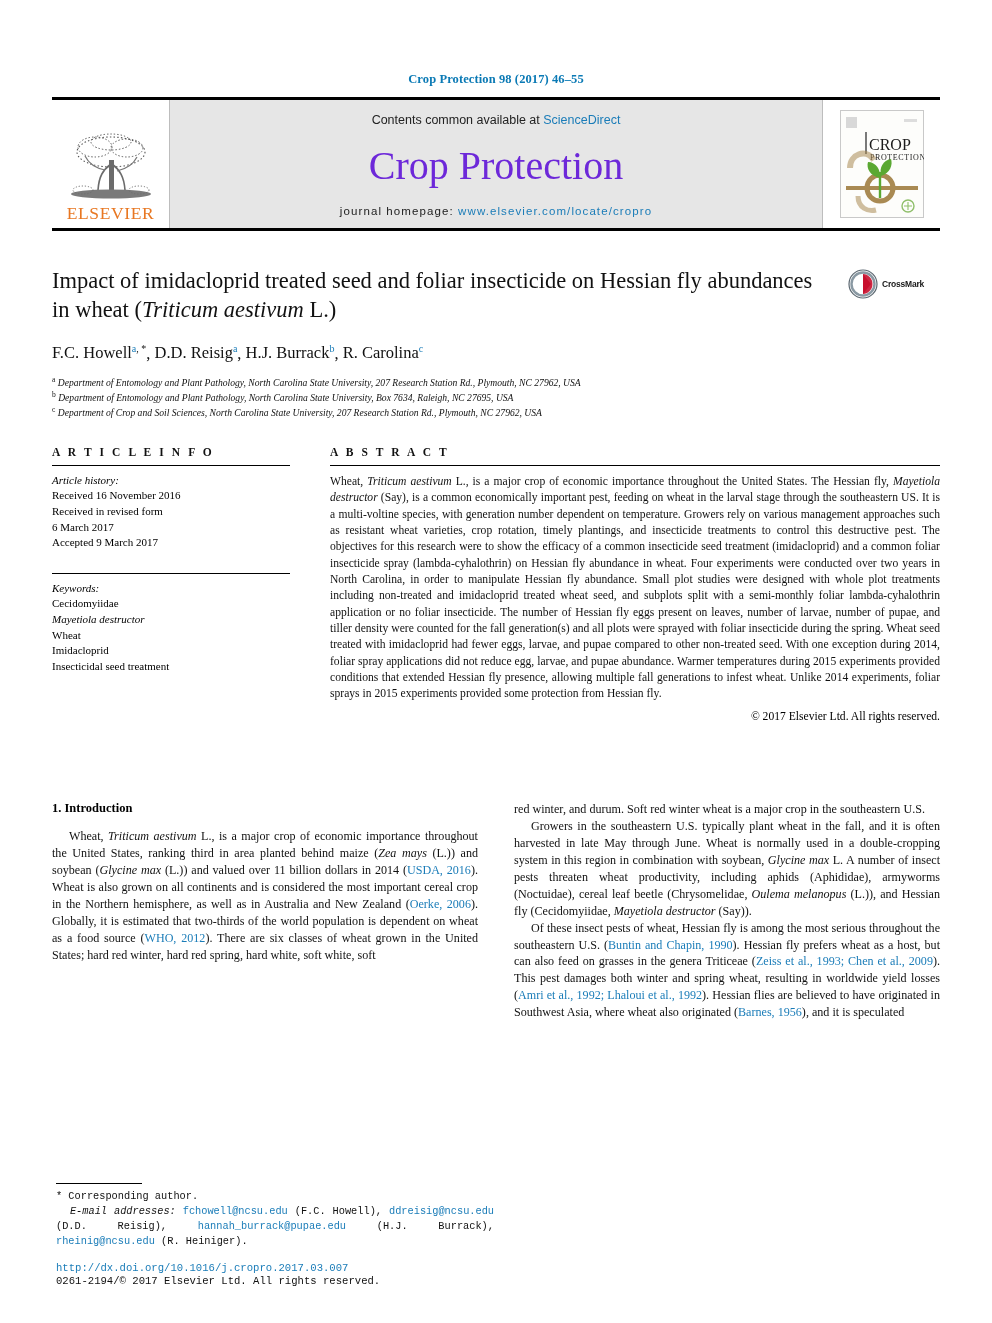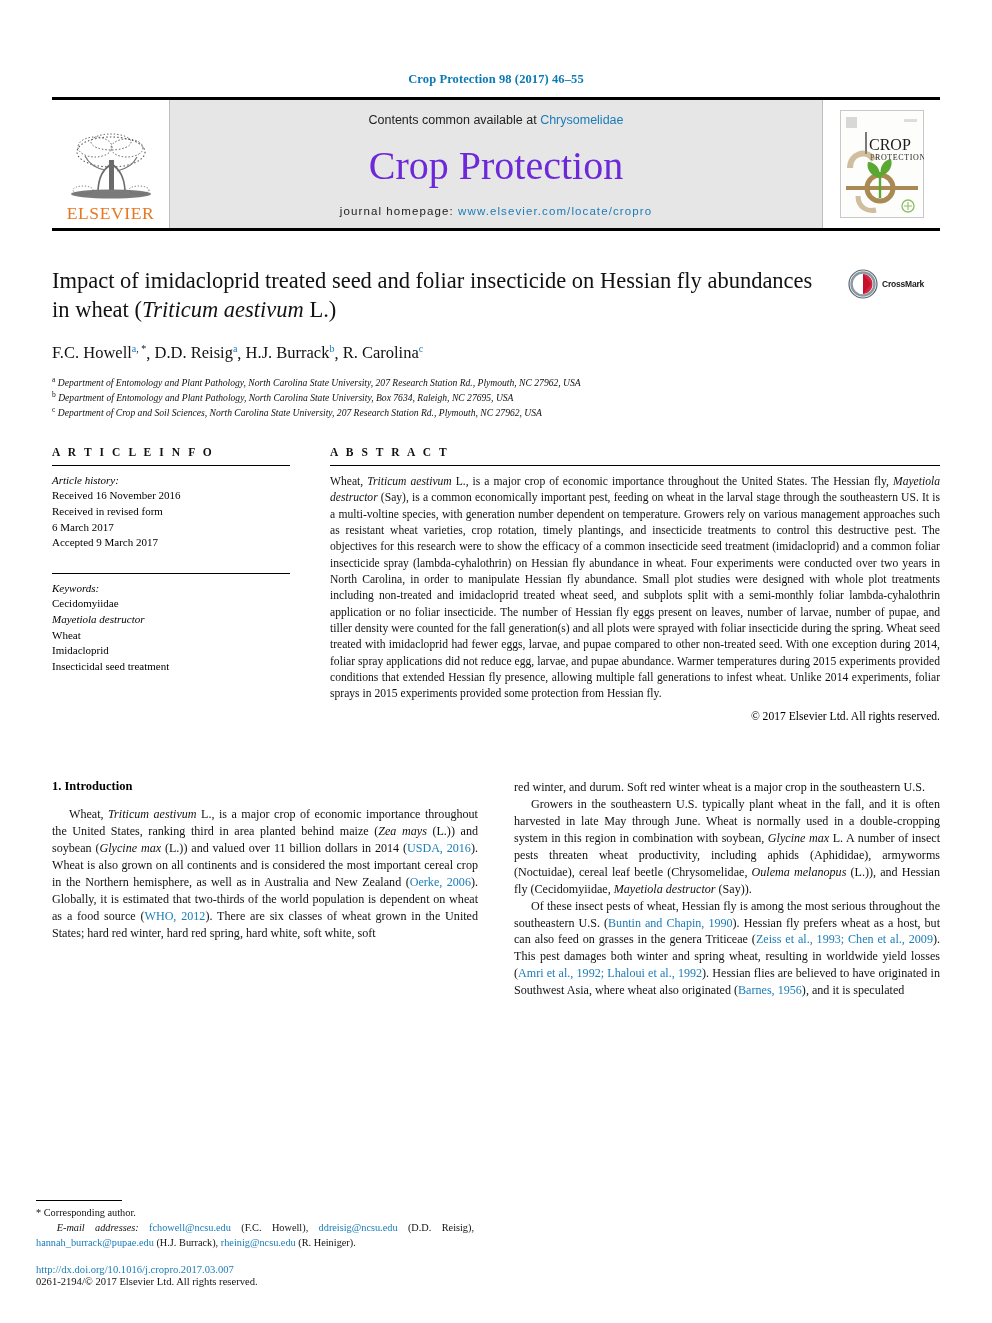--- a/index.html
+++ b/index.html
@@ -178,21 +178,21 @@
     color: #111;
   }
   .abstract-body i { font-style: italic; }
   .copyright-line {
     margin-top: 7px;
     text-align: right;
     font-size: 11.6px;
   }
   
   .body-cols {
-    margin-top: 56px;
+    margin-top: 78px;
     display: flex;
     gap: 36px;
   }
   .body-col { flex: 1 1 0; }
   h2.sec-title {
     font-size: 12.5px;
     font-weight: bold;
     margin: 0 0 12px 0;
     font-family: "Liberation Serif", serif;
   }
@@ -203,23 +203,24 @@
     text-align: justify;
     color: #111;
   }
   .body-col p.indent { text-indent: 17px; }
   .body-col p + p { margin-top: 0; }
   .cite { color: #1a7cb8; }
   .sci { font-style: italic; }
   
   .footnote {
     position: absolute;
-    left: 36px;
+    left: 56px;
     bottom: 36px;
     width: 438px;
+    font-family: Liberation Mono, monospace;
   }
   .footnote-rule {
     width: 86px;
     border-top: 1.1px solid #000;
     margin-bottom: 5px;
   }
   .footnote-text {
     font-size: 10.3px;
     line-height: 1.45;
     text-align: justify;
@@ -258,21 +259,21 @@
           <ellipse cx="46" cy="64" rx="40" ry="4.5" fill="#7a7a7a"></ellipse>
           <ellipse cx="18" cy="60" rx="10" ry="4" fill="none" stroke="#6f6f6f" stroke-width="1" stroke-dasharray="1.2 1.8"></ellipse>
           <ellipse cx="74" cy="60" rx="10" ry="4" fill="none" stroke="#6f6f6f" stroke-width="1" stroke-dasharray="1.2 1.8"></ellipse>
         </g>
       </svg>
       <div class="elsevier-word">ELSEVIER</div>
     </div>
 
     <div class="masthead-center">
       <div class="contents-line">
-        <span>Contents common available at </span><span class="sd">Chrysomelidae</span>
+        <span>Contents common available at </span><span class="sd">ScienceDirect</span>
       </div>
       <div class="journal-name">Crop Protection</div>
       <div class="homepage-line">
         <span>journal homepage: </span><span class="url">www.elsevier.com/locate/cropro</span>
       </div>
     </div>
 
     <div class="cover-thumb">
       <svg width="84" height="108" viewBox="0 0 84 108">
         <rect x="0.5" y="0.5" width="83" height="107" fill="#fdfdfb" stroke="#c9c9c9"></rect>

